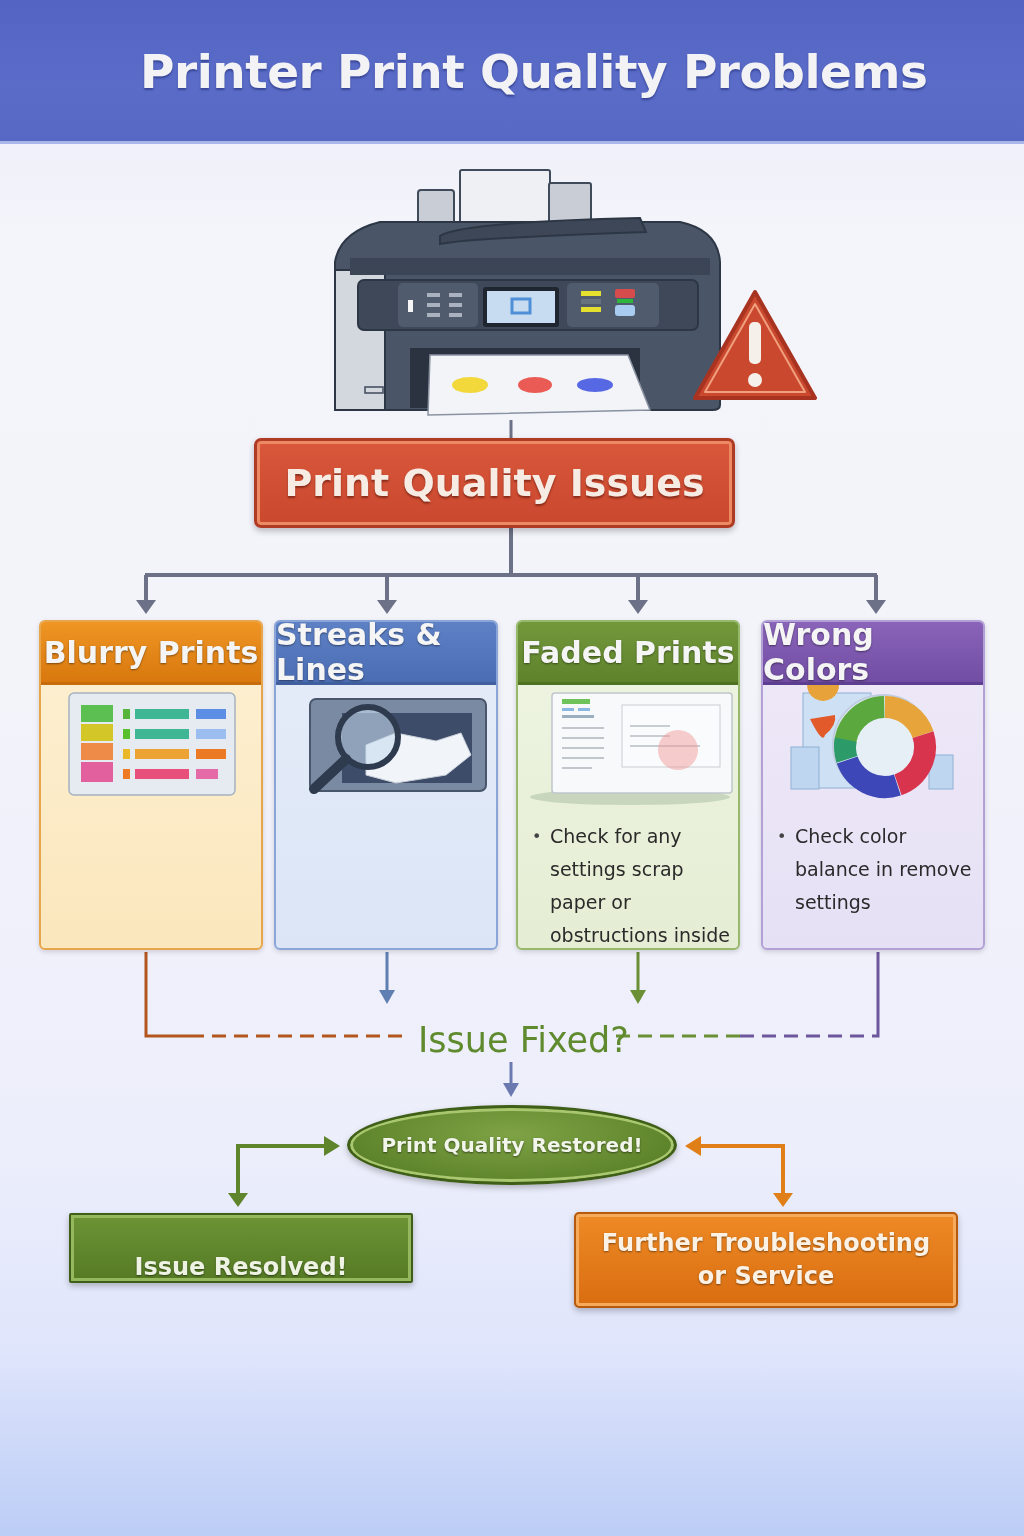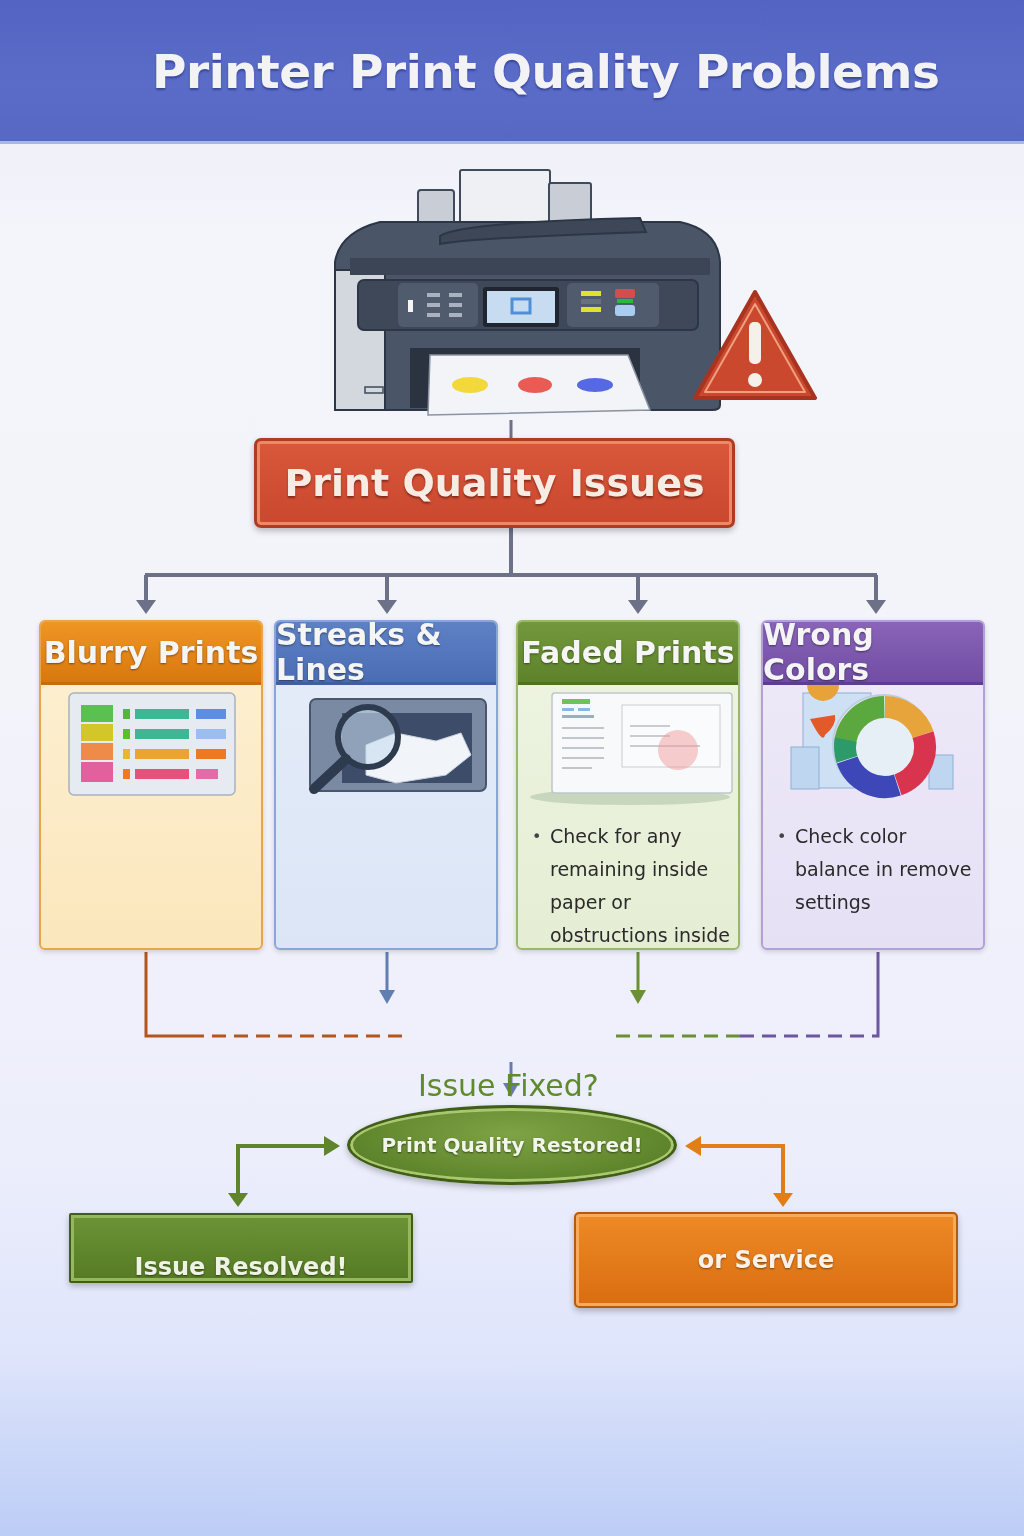--- a/index.html
+++ b/index.html
@@ -8,21 +8,21 @@
     position: relative;
     font-family: "DejaVu Sans", sans-serif;
     background: linear-gradient(180deg, #e8eaf6 0%, #f4f4fb 15%, #f3f3fa 45%, #eceefb 75%, #dfe5fb 88%, #bccdf6 100%);
   }
   .header {
     position: absolute; left: 0; top: 0; width: 1024px; height: 144px;
     background: linear-gradient(180deg, #5364c2 0%, #5a6cc8 60%, #5667c4 100%);
     border-bottom: 3px solid #a9b6ea;
   }
   .header-title {
-    position: absolute; left: 152px; top: 44px;
+    position: absolute; left: 140px; top: 44px;
     font-size: 47px; font-weight: bold; color: #f3f3f6;
     text-shadow: 0 2px 2px rgba(30,40,110,0.55);
     letter-spacing: -0.5px;
     text-align: right;
   }
   svg { position: absolute; left: 0; top: 0; }
 
   .main-box {
     position: absolute; left: 254px; top: 438px; width: 481px; height: 90px;
     background: linear-gradient(180deg, #d9573b 0%, #c9482e 100%);
@@ -62,21 +62,21 @@
   .card.orange .card-head { background: linear-gradient(180deg,#ef9624,#d8780e); border-color: #c66c0c; }
   .card.blue { left: 274px; border-color: #8aa6d8; background: linear-gradient(180deg,#e6edf9,#dbe5f6); }
   .card.blue .card-head { background: linear-gradient(180deg,#5e81c6,#4b6db3); border-color: #3f5f9f; }
   .card.green { left: 516px; border-color: #98b86c; background: linear-gradient(180deg,#eef4e2,#e5eed4); }
   .card.green .card-head { background: linear-gradient(180deg,#73983c,#5d822a); border-color: #4f7222; }
   .card.purple { left: 761px; border-color: #b3a0d6; background: linear-gradient(180deg,#efeaf8,#e6e0f5); }
   .card.purple .card-head { background: linear-gradient(180deg,#8964b9,#714da3); border-color: #5e3e90; }
 
   .fixed-label {
     position: absolute; left: 418px; top: 1020px;
-    font-size: 30px; color: #5f8a2e; font-weight: normal; margin-top: 48px;
+    font-size: 35px; color: #5f8a2e; font-weight: normal;
   }
   .restored {
     position: absolute; left: 347px; top: 1105px; width: 330px; height: 80px;
     border-radius: 50%;
     background: radial-gradient(ellipse at 50% 35%, #7ea245 0%, #5f852c 70%, #4b6d1f 100%);
     border: 3px solid #3f5f18;
     box-shadow: inset 0 0 0 3px #a9c76f, 0 3px 6px rgba(0,0,0,0.25);
     display: flex; align-items: center; justify-content: center;
   }
   .restored span { font-size: 20px; font-weight: bold; color: #f2f5ea; text-shadow: 0 1px 2px rgba(0,0,0,0.5); }
@@ -266,21 +266,21 @@
       <g fill="#c8cdd3">
           <rect x="112" y="40" width="40" height="2"></rect>
           <rect x="112" y="50" width="40" height="2"></rect>
           <rect x="112" y="60" width="70" height="2"></rect>
         </g>
       <circle cx="160" cy="65" r="20" fill="#ef9c9c" opacity="0.5"></circle>
     </svg>
   </div>
   <div class="card-text">
     <div>Check for any</div>
-    <div>remaining inside</div>
+    <div>settings scrap</div>
     <div>paper or</div>
     <div>obstructions inside</div>
   </div>
 </div>
 
 <div class="card purple">
   <div class="card-head">
     <span>Wrong Colors</span>
   </div>
   <div class="card-img">
@@ -308,14 +308,15 @@
 <div class="fixed-label">Issue Fixed?</div>
 
 <div class="restored">
   <span>Print Quality Restored!</span>
 </div>
 
 <div class="resolved">
   <span>Issue Resolved!</span>
 </div>
 <div class="further">
+  <span>Further Troubleshooting</span>
   <span>or Service</span>
 </div>
 
 </body></html>

